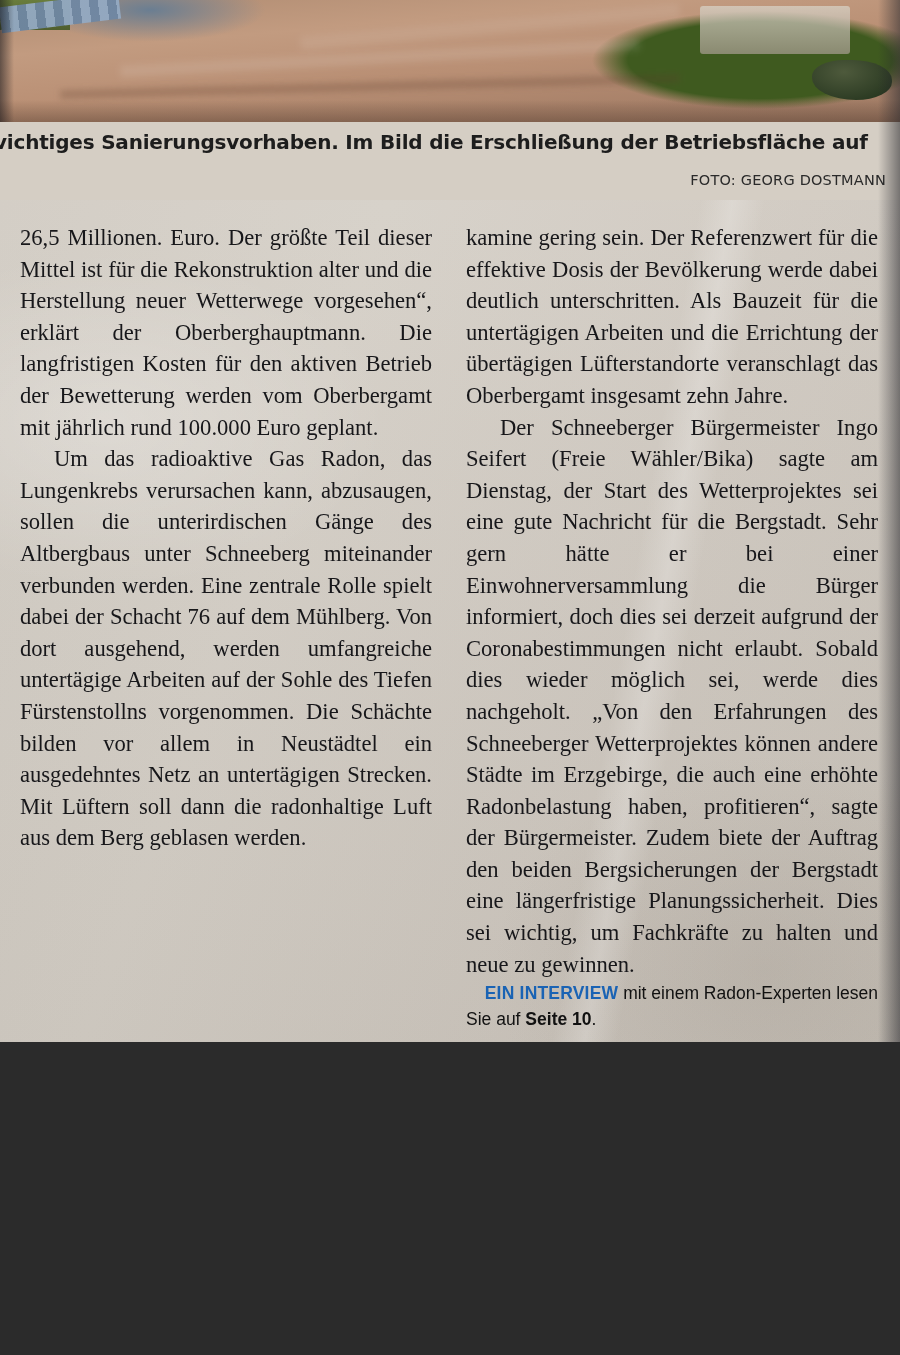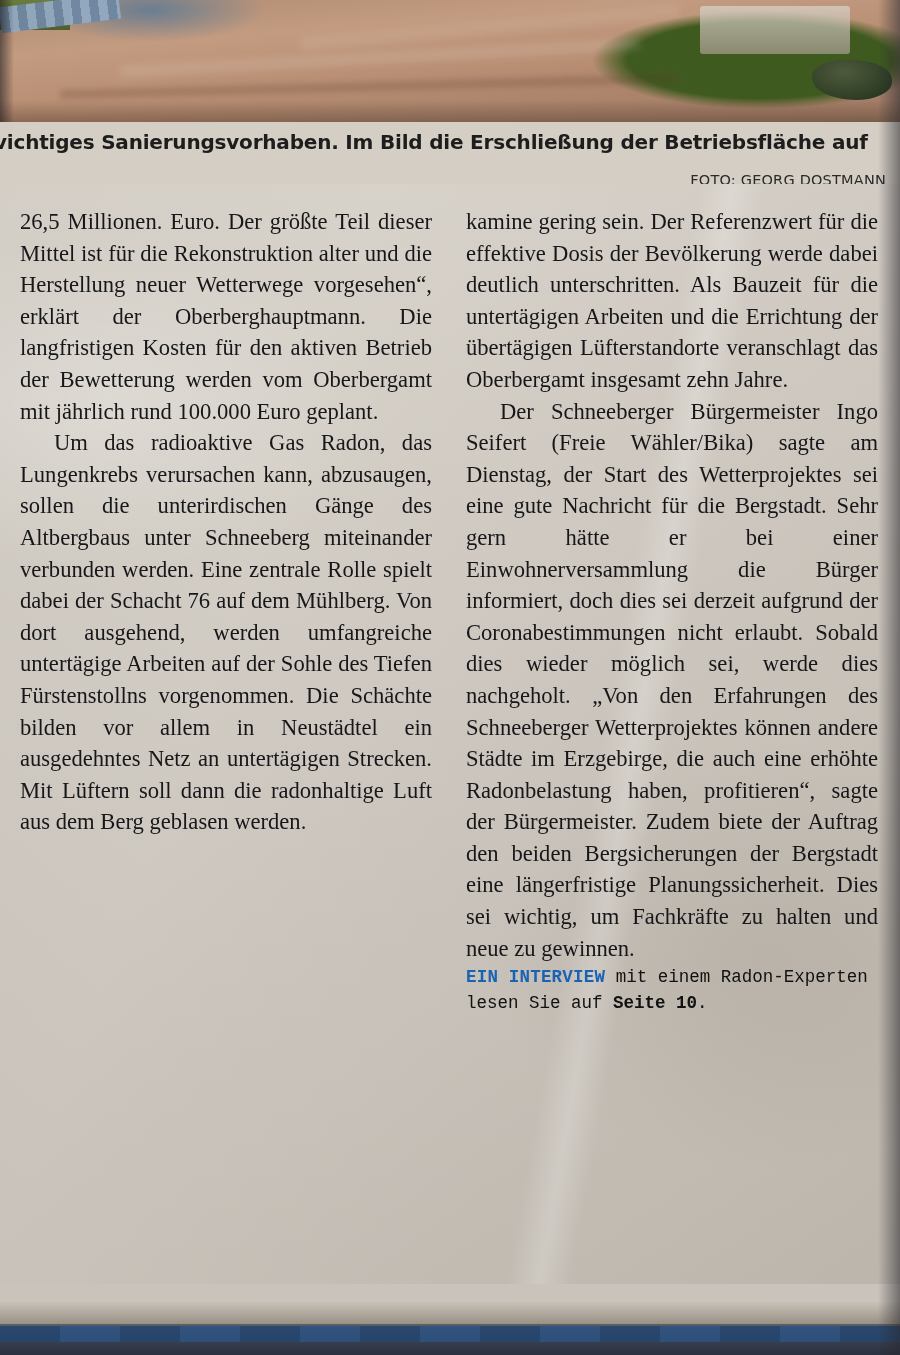--- a/index.html
+++ b/index.html
@@ -3,21 +3,21 @@
 <meta charset="utf-8">
 <style>
   html, body {
     margin: 0;
     padding: 0;
     background: #2b2b2b;
   }
   #page {
     position: relative;
     width: 900px;
-    height: 1355px;
+    height: 1042px;
     overflow: hidden;
     background: #c9c3bb;
     font-family: "Liberation Serif", serif;
   }
 
   
   .photo {
     position: absolute;
     left: 0;
     top: 0;
@@ -97,21 +97,21 @@
     font-family: "DejaVu Sans", sans-serif;
     font-size: 14.5px;
     letter-spacing: 0.2px;
     color: #2a2a2a;
   }
 
   
   .body-area {
     position: absolute;
     left: 0;
-    top: 184px;
+    top: 200px;
     width: 900px;
     height: 1100px;
     background: linear-gradient(110deg,#cfc9c0 0%, #d3cdc4 30%, #cdc6bd 62%, #c6bfb5 100%);
   }
   .paper-noise {
     position: absolute;
     inset: 0;
     background:
       radial-gradient(ellipse 400px 240px at 12% 20%, rgba(255,255,255,0.25), rgba(255,255,255,0) 70%),
       radial-gradient(ellipse 380px 300px at 85% 70%, rgba(120,110,100,0.14), rgba(0,0,0,0) 72%),
@@ -137,25 +137,25 @@
     font-family: "Liberation Serif", serif;
   }
   .col p { margin: 0; }
   .col p + p { text-indent: 1.5em; }
 
   .col-left  { left: 20px;  width: 412px; }
   .col-right { left: 466px; width: 412px; }
 
   .teaser {
     margin-top: 26px;
-    font-family: Liberation Mono, monospace;
+    font-family: Liberation Sans, sans-serif;
     font-size: 17.5px;
     line-height: 26px;
     color: #111;
-    text-align: left;
+    text-align: right;
     text-indent: 0 !important;
   }
   .teaser .lead {
     color: #1a63b4;
     font-weight: bold;
     letter-spacing: 0.2px;
   }
   .teaser .page-ref {
     font-weight: bold;
     color: #111;

